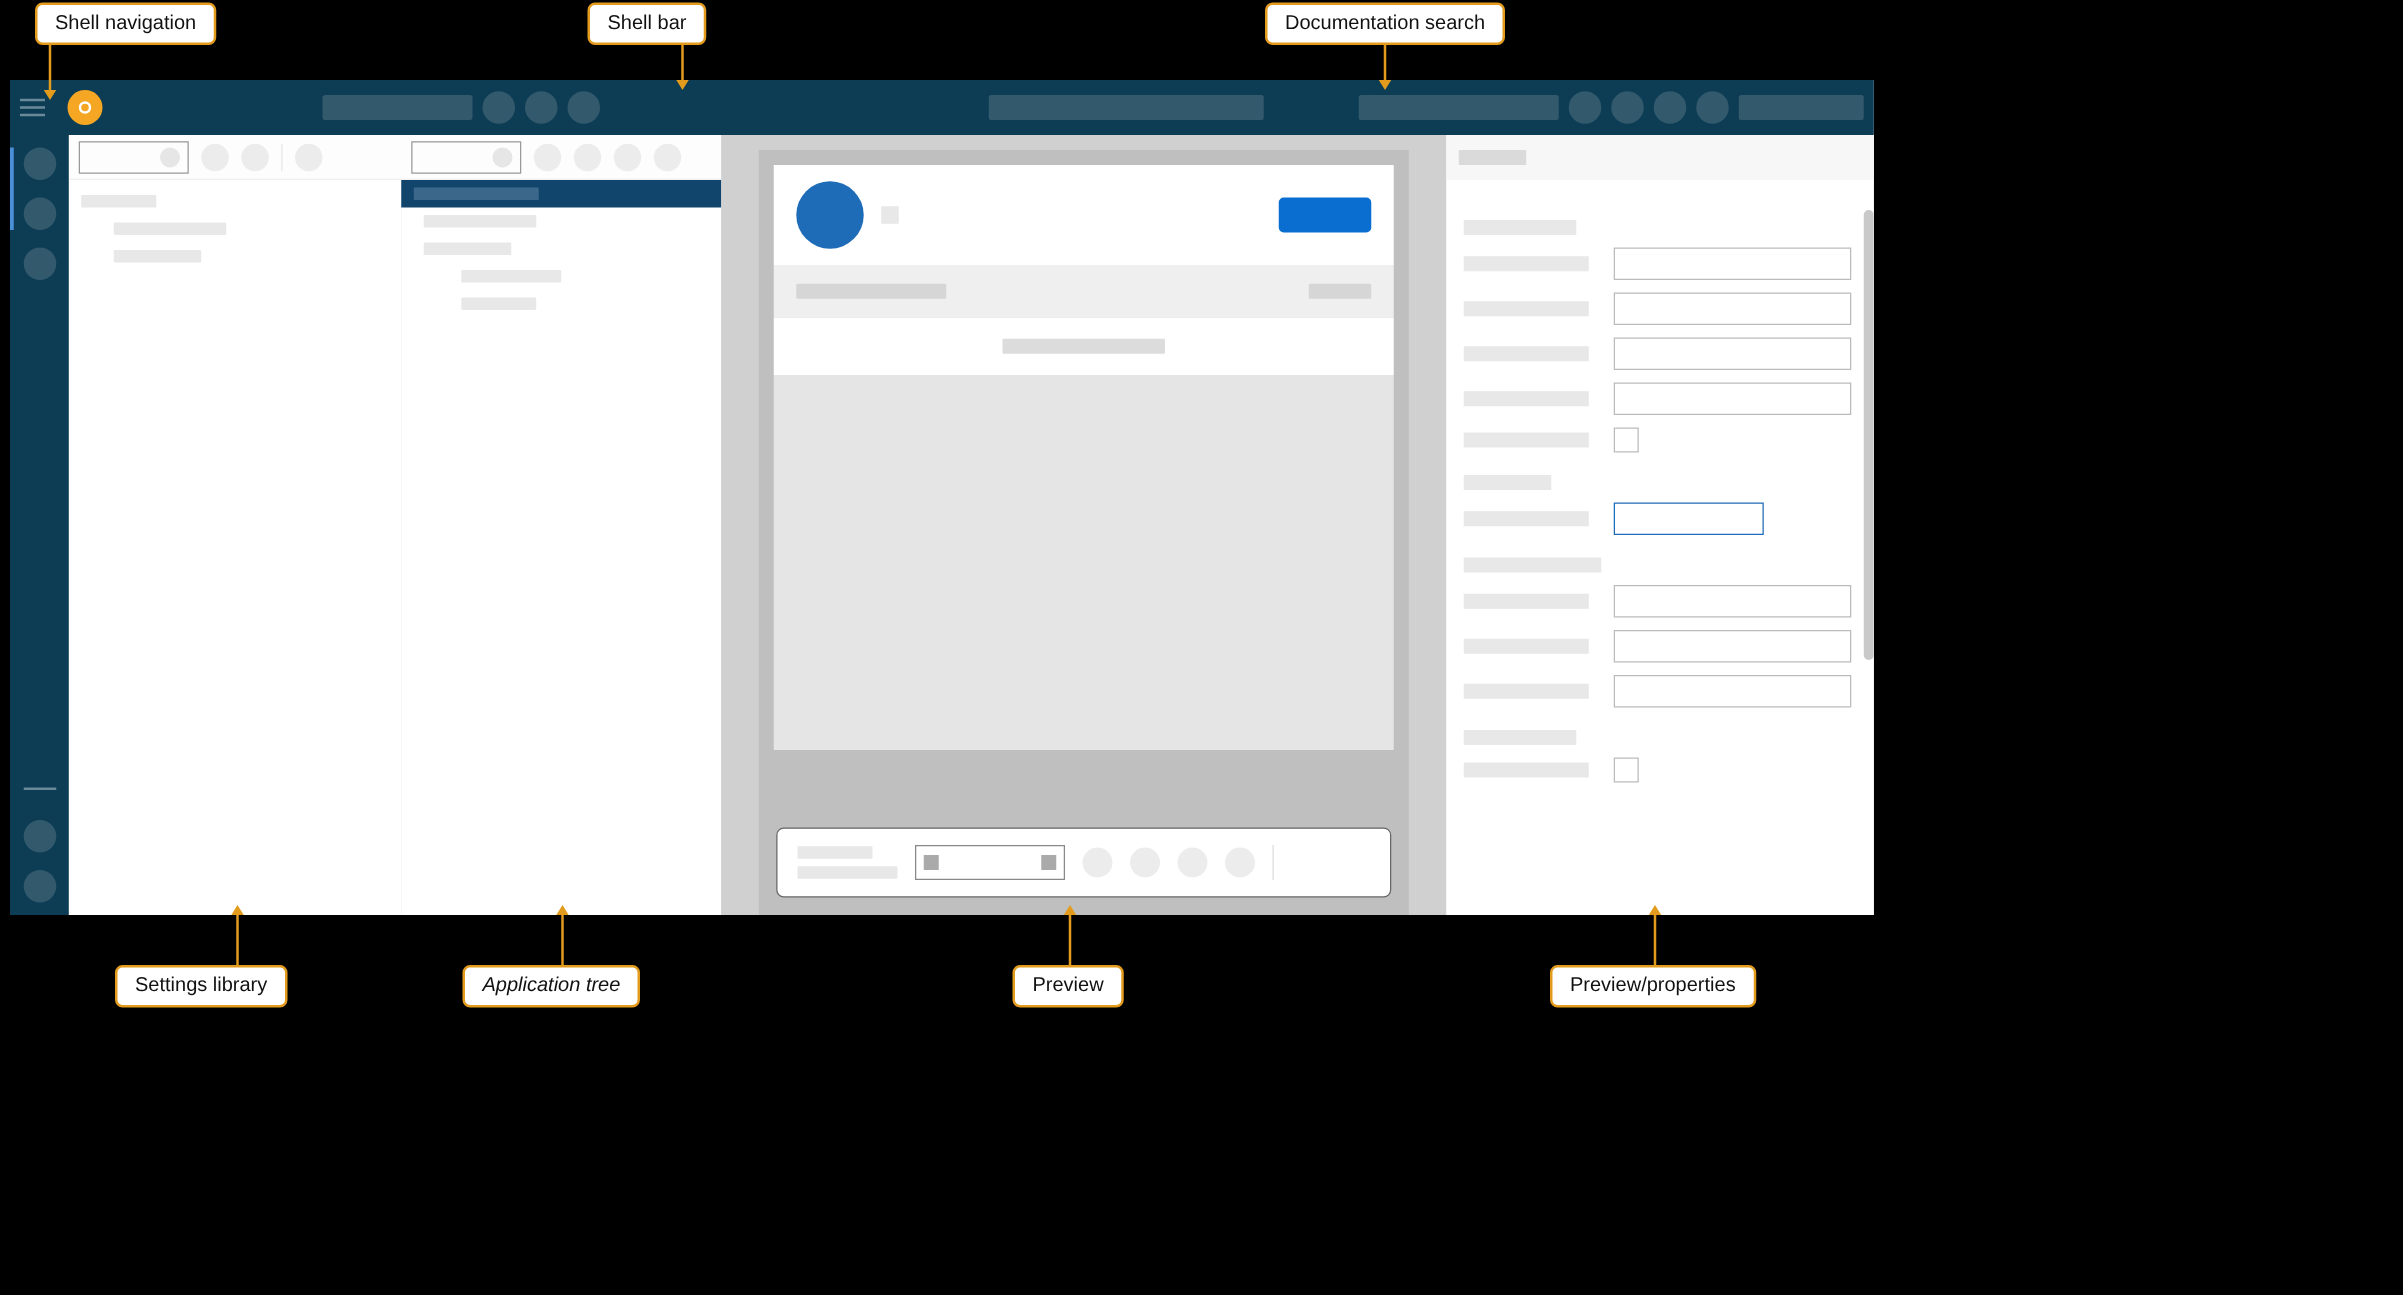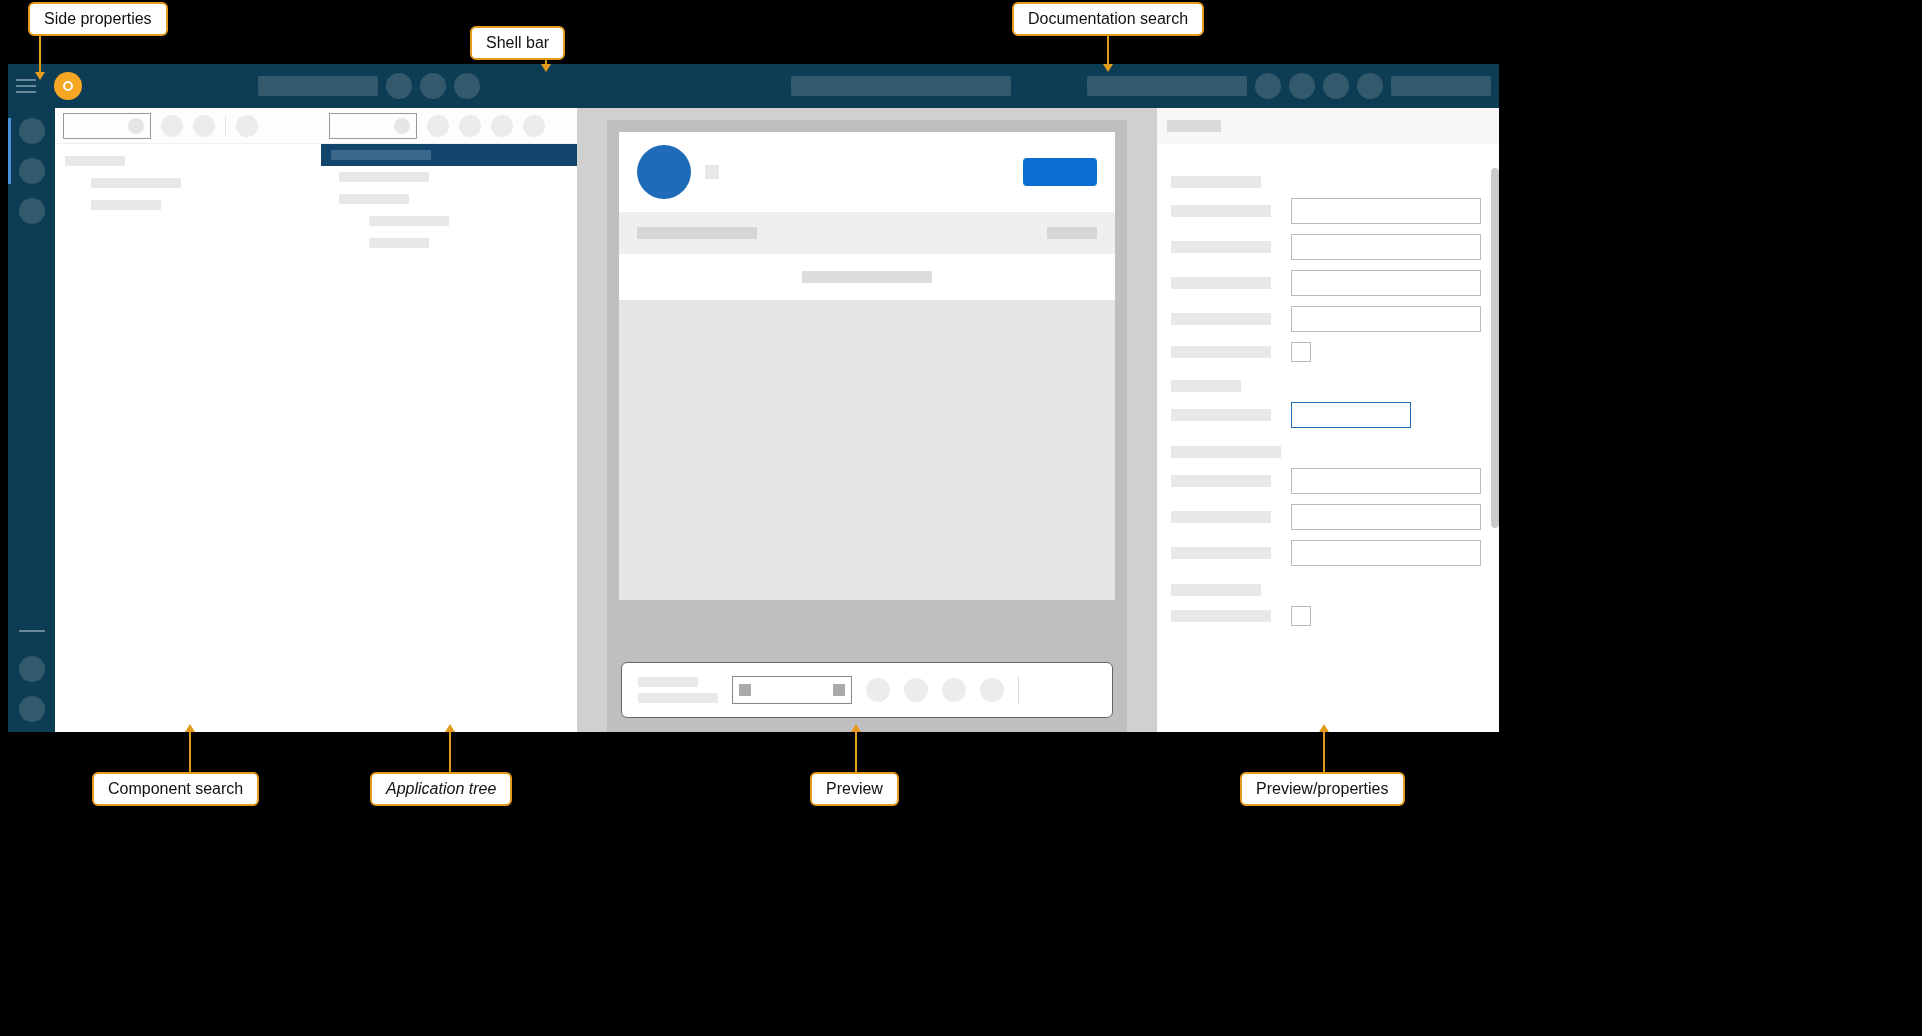--- a/index.html
+++ b/index.html
@@ -210,27 +210,27 @@
   .prop-input.focused { border: 1px solid #1e6bb8; }
   .prop-check { width: 20px; height: 20px; border: 1px solid #bbb; }
   .props-scrollbar {
     position: absolute; right: 0; top: 60px; width: 8px; height: 360px; background: #c9c9c9; border-radius: 4px;
   }
 
 </style>
 </head>
 <body>
 
-<div class="callout" style="top:2px; left:28px;">Side properties</div>
+<div class="callout" style="top:2px; left:28px;">Shell navigation</div>
 <svg class="pointer" style="top:30px; left:30px;" width="20" height="50">
   <line x1="10" y1="0" x2="10" y2="42"></line>
   <polygon points="10,50 5,42 15,42"></polygon>
 </svg>
 
-<div class="callout" style="top:2px; left:470px;margin-top:24px;">Shell bar</div>
+<div class="callout" style="top:2px; left:470px;">Shell bar</div>
 <svg class="pointer" style="top:30px; left:536px;" width="20" height="42">
   <line x1="10" y1="0" x2="10" y2="34"></line>
   <polygon points="10,42 5,34 15,34"></polygon>
 </svg>
 
 <div class="callout" style="top:2px; left:1012px;">Documentation search</div>
 <svg class="pointer" style="top:30px; left:1098px;" width="20" height="42">
   <line x1="10" y1="0" x2="10" y2="34"></line>
   <polygon points="10,42 5,34 15,34"></polygon>
 </svg>
@@ -415,21 +415,21 @@
           <div class="prop-label"></div>
           <div class="prop-check"></div>
         </div>
       </div>
       <div class="props-scrollbar"></div>
     </div>
 
   </div>
 </div>
 
-<div class="callout" style="bottom:6px; left:92px;">Component search</div>
+<div class="callout" style="bottom:6px; left:92px;">Settings library</div>
 <svg class="pointer" style="bottom:34px; left:180px;" width="20" height="54">
   <line x1="10" y1="54" x2="10" y2="8"></line>
   <polygon points="10,0 5,8 15,8"></polygon>
 </svg>
 
 <div class="callout" style="bottom:6px; left:370px;font-style:italic;">Application tree</div>
 <svg class="pointer" style="bottom:34px; left:440px;" width="20" height="54">
   <line x1="10" y1="54" x2="10" y2="8"></line>
   <polygon points="10,0 5,8 15,8"></polygon>
 </svg>

